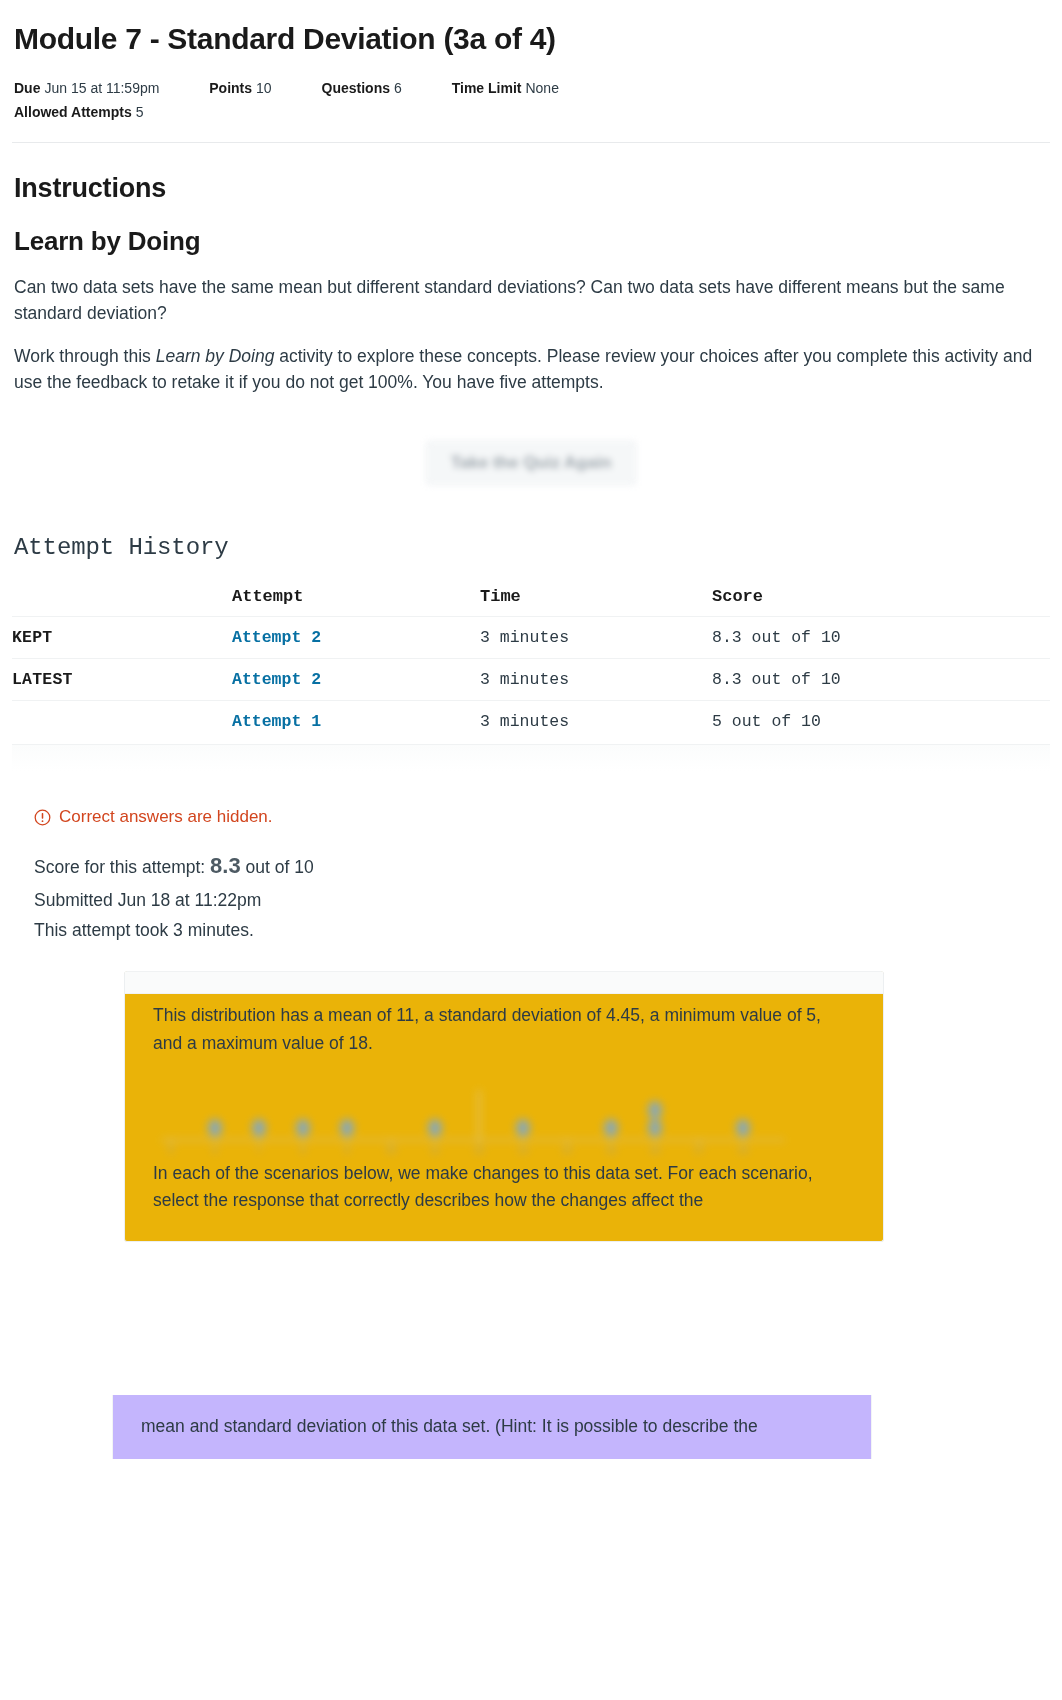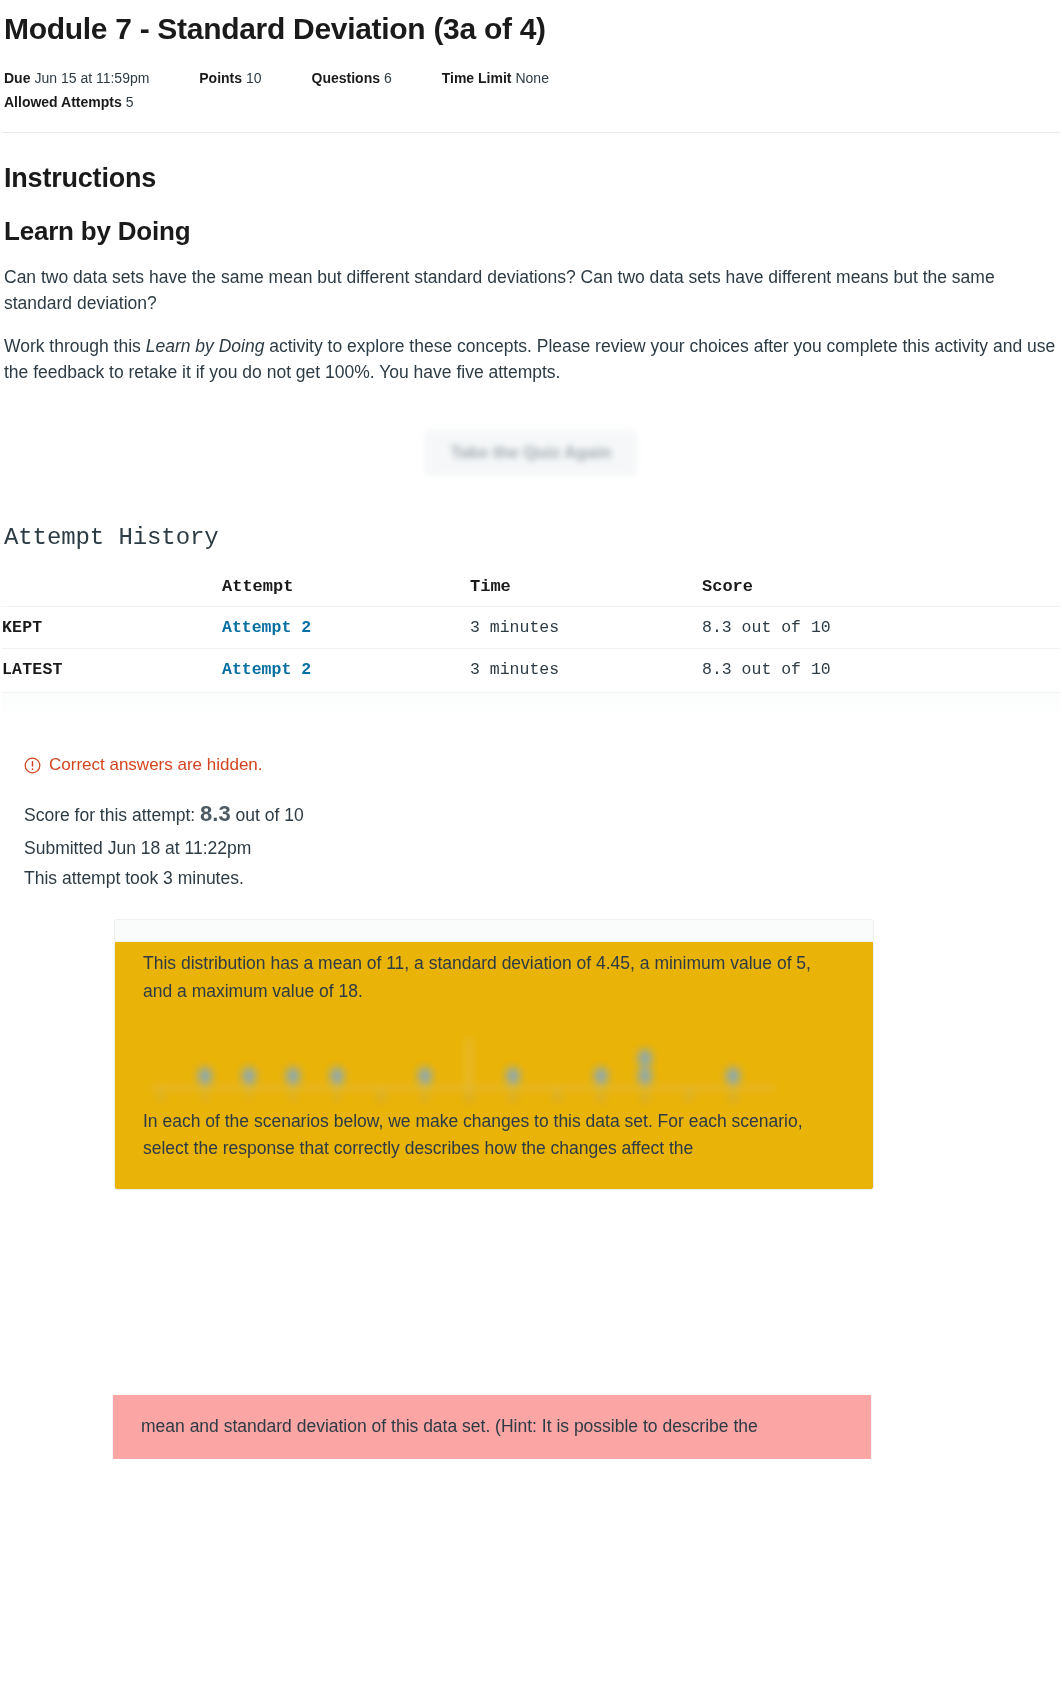--- a/index.html
+++ b/index.html
@@ -14,21 +14,21 @@
     position: relative;
     font-family: "Liberation Sans", sans-serif;
     color: #2d3b45;
     overflow: hidden;
   }
 
   .page {
     position: relative;
     width: 1062px;
     height: 1432px;
-    padding: 2px;
+    padding: 12px;
   }
 
   
   .quiz-title {
     font-size: 30px;
     font-weight: bold;
     color: #1a1a1a;
     letter-spacing: -0.3px;
     line-height: 1.15;
     margin: 0;
@@ -232,21 +232,21 @@
     opacity: 0.9;
   }
   .dotplot { display: block; }
 
   
   .card-continuation {
     position: absolute;
     left: 112px;
     top: 1395px;
     width: 760px;
-    background: #fca5a5;
+    background: #c4b5fd;
     border-left: 1px solid #f2f4f5;
     border-right: 1px solid #f2f4f5;
     padding: 18px 28px 18px 28px;
   }
   .card-continuation .q-text { margin: 0; }
 
   .card-fade {
     position: absolute;
     left: 112px;
     top: 1245px;
@@ -312,20 +312,26 @@
           <td><a class="attempt-link" href="#">Attempt 2</a></td>
           <td class="cell-plain">3 minutes</td>
           <td class="cell-plain">8.3 out of 10</td>
         </tr>
         <tr class="body-row">
           <td><span class="flag-label">LATEST</span></td>
           <td><a class="attempt-link" href="#">Attempt 2</a></td>
           <td class="cell-plain">3 minutes</td>
           <td class="cell-plain">8.3 out of 10</td>
         </tr>
+        <tr class="body-row">
+          <td><span class="flag-label"></span></td>
+          <td><a class="attempt-link" href="#">Attempt 1</a></td>
+          <td class="cell-plain">3 minutes</td>
+          <td class="cell-plain">5 out of 10</td>
+        </tr>
       </tbody>
     </table>
     <div class="attempt-bottom-rule"></div>
     <div class="attempt-shade"></div>
   </div>
 
   <div class="warning-row">
     <span class="warn-icon">
       <svg viewBox="0 0 20 20" width="17" height="17" aria-hidden="true">
         <circle cx="10" cy="10" r="8.6" fill="none" stroke="#D2451E" stroke-width="1.5"></circle>

